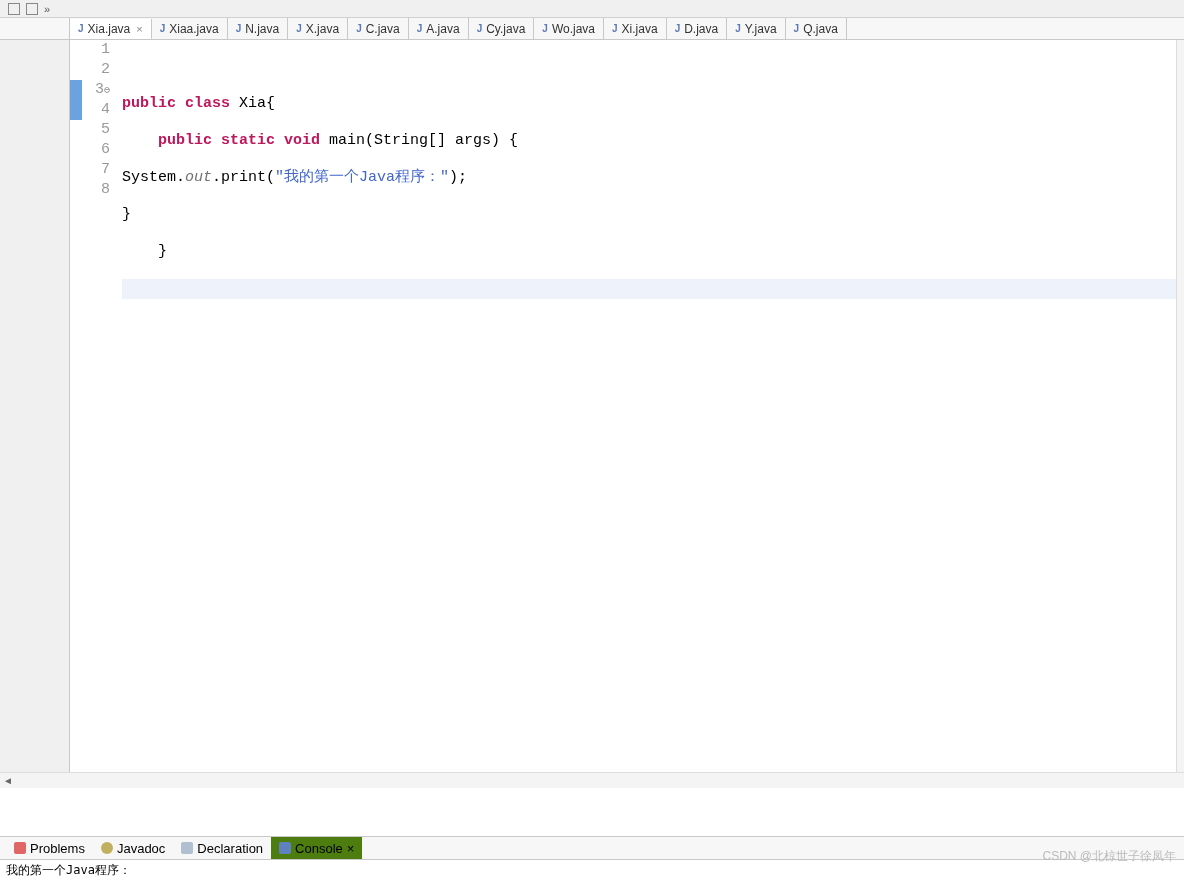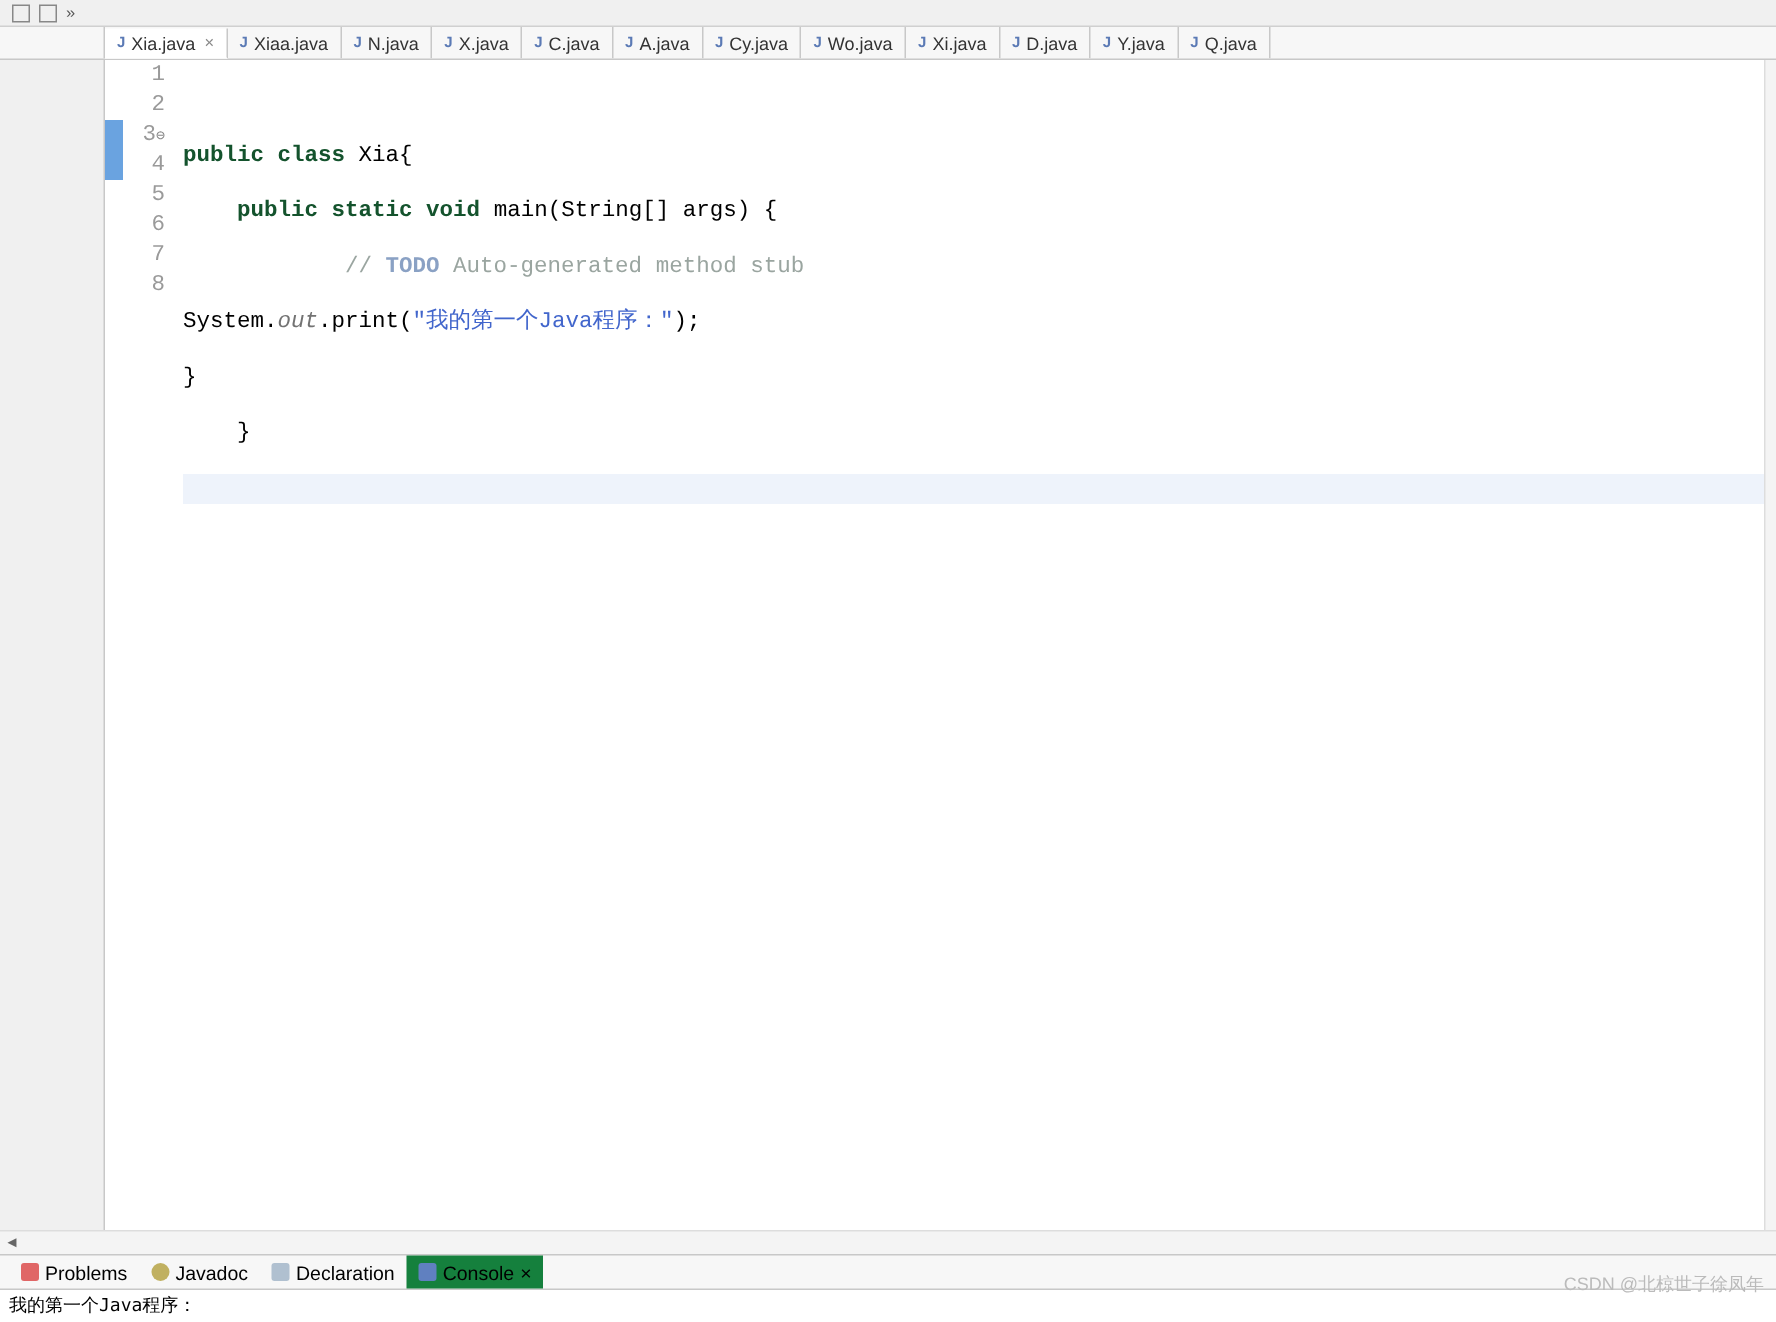--- a/index.html
+++ b/index.html
@@ -23,36 +23,36 @@
   .gutter-strip { width: 70px; background: #f0f0f0; border-right: 1px solid #c8c8c8; }
   .editor { flex: 1; display: flex; position: relative; background: #fff; font-family: Consolas, "Courier New", monospace; font-size: 15px; }
   .ruler { width: 36px; text-align: right; color: #9a9a9a; padding-right: 8px; user-select: none; background: #fff;}
   .ruler div { height: 20px; line-height: 20px; }
   .marker-col { width: 12px; background: #fff; position: relative; }
   .marker-col .mkr { position: absolute; left: 0; width: 12px; height: 20px; background: #6aa3e0; }
   .foldcol { width: 4px; background: #fff;}
   .code { flex: 1; white-space: pre; }
   .code .line { height: 20px; line-height: 20px; }
   .hl-line { background: #eef3fb; }
-  .kw { color: #14532d; font-weight: bold; }
+  .kw { color: #be185d; font-weight: bold; }
   .fld { color: #737373; font-style: italic; }
   .str { color: #4266cc; }
   .cmt { color: #9aa5a0; }
   .todo { color: #8aa1c4; font-weight: bold; }
   .fold-icon { color: #888; font-size: 10px; }
 
   
   .hscroll { height: 16px; background: #f4f4f4; border-top: 1px solid #ddd; display:flex; align-items:center; }
   .hscroll .btn { width:16px; text-align:center; color:#666; font-size:10px;}
   .hscroll .track { flex:1; }
 
   
-  .views { height: 24px; display: flex; align-items: center; padding: 0 6px; gap: 0; border-top: 1px solid #c8c8c8; border-bottom: 1px solid #c8c8c8; background: #f7f7f7; font-size: 13px; }
+  .views { height: 24px; display: flex; align-items: center; padding: 0 6px; gap: 0; border-top: 1px solid #c8c8c8; border-bottom: 1px solid #c8c8c8; background: #f7f7f7; font-size: 13px; margin-top: 48px; }
   .viewtab { display: flex; align-items: center; gap: 4px; padding: 0 8px; height: 100%; cursor: pointer; }
-  .viewtab.active { background: #15803d; }
+  .viewtab.active { background: #4d7c0f; }
   .viewtab .vicon { width: 12px; height: 12px; display: inline-block; }
   .vicon.red { background: #e06666; border-radius: 2px; }
   .vicon.jd { background: #c0b060; border-radius: 6px; }
   .vicon.dec { background: #b0c0d0; border-radius: 2px; }
   .vicon.con { background: #6080c0; border-radius: 2px; }
 
   
   .console-head { padding: 2px 6px; font-size: 13px; color: #888; border-bottom: 1px dotted #999; white-space: nowrap; overflow: hidden; }
   .console-out { padding: 2px 6px; font-size: 12px; font-family: Consolas, monospace; }
 
@@ -139,21 +139,20 @@
         <div>5</div>
         <div>6</div>
         <div>7</div>
         <div>8</div>
       </div>
       <div class="foldcol"></div>
       <div class="code">
 <div class="line"><span></span></div>
 <div class="line"><span class="kw">public</span> <span class="kw">class</span><span> Xia{</span></div>
 <div class="line"><span>    </span><span class="kw">public</span> <span class="kw">static</span> <span class="kw">void</span><span> main(String[] args) {</span></div>
-<div class="line"><span>            </span><span class="cmt"><span>// </span><span class="todo">TODO</span><span> Auto-generated method stub</span></span></div>
 <div class="line"><span>System.</span><span class="fld">out</span><span>.print(</span><span class="str">"我的第一个Java程序："</span><span>);</span></div>
 <div class="line"><span>}</span></div>
 <div class="line"><span>    }</span></div>
 <div class="line hl-line"><span></span></div>
       </div>
       <div class="overview-ruler"></div>
     </div>
   </div>
 
   <div class="hscroll">

